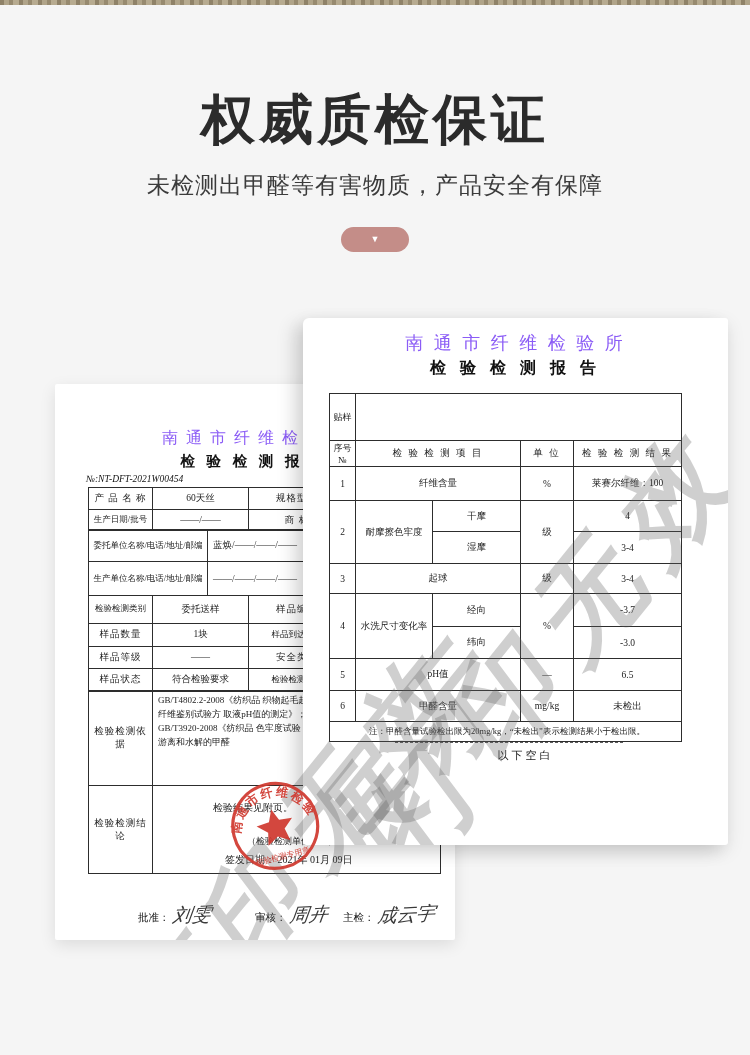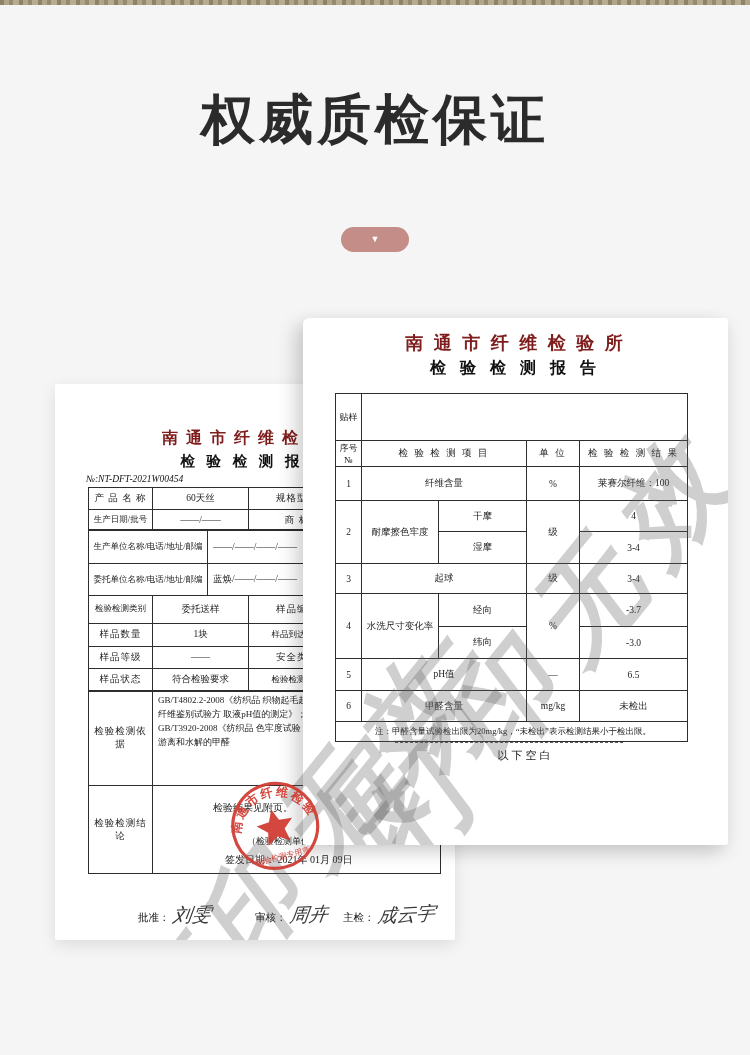--- a/index.html
+++ b/index.html
@@ -18,32 +18,32 @@
   .pill-btn { position:absolute; left:341px; top:227px; width:68px; height:25px; border-radius:13px;
     background:#c48d88; border:none; cursor:pointer; display:flex; align-items:center; justify-content:center; }
   .pill-btn .tri { color:#ffffff; font-size:9px; line-height:1; }
 
   .doc { position:absolute; background:#ffffff; overflow:hidden; color:#1f1f1f; }
   .doc-back { left:55px; top:384px; width:400px; height:556px;
     box-shadow:0 5px 16px rgba(0,0,0,.10); border-radius:2px; }
   .doc-front { left:303px; top:318px; width:425px; height:527px;
     box-shadow:-10px 6px 18px rgba(0,0,0,.12), 0 6px 18px rgba(0,0,0,.10); border-radius:6px 3px 3px 3px; }
 
-  .org-line { position:absolute; left:0; width:100%; text-align:center; font-weight:700; color:#7f1d1d; }
+  .org-line { position:absolute; left:0; width:100%; text-align:center; font-weight:400; color:#8b5cf6; }
   .doc-front .org-line { top:13px; font-size:18px; letter-spacing:3px; }
   .doc-front .rpt-line { position:absolute; top:40px; left:0; width:100%; text-align:center;
     font-size:16px; font-weight:700; letter-spacing:5px; color:#111; }
   .doc-front .no-line { position:absolute; top:62px; left:36px; right:44px; display:flex;
     justify-content:space-between; font-size:10px; color:#111; }
 
   table { border-collapse:collapse; table-layout:fixed; }
   td { border:1.6px solid #2d2d2d; font-size:9.5px; text-align:center; vertical-align:middle;
     padding:1px 2px; color:#1c1c1c; overflow:hidden; }
 
-  .f-table { position:absolute; left:32px; top:75px; width:352px; }
+  .f-table { position:absolute; left:26px; top:75px; width:352px; }
   .f-table td.no-col { font-size:9px; }
   .f-table .hdr { letter-spacing:2px;margin-top:16px; }
   .f-table .note-cell { text-align:center; font-size:8.5px; white-space:nowrap; padding-left:5px; }
   .f-dash { position:absolute; top:424px; left:92px; width:228px; border-top:1.6px dashed #5a5a5a; }
   .f-blank { position:absolute; top:430px; left:0; width:400px; text-align:center; font-size:11px;
     letter-spacing:3px; color:#222;padding-left:45px; }
 
   .doc-back .org-line { top:44px; font-size:16px; letter-spacing:2px; }
   .doc-back .rpt-line { position:absolute; top:68px; left:0; width:100%; text-align:center;
     font-size:14.5px; font-weight:700; letter-spacing:4px; color:#111; }
@@ -76,20 +76,21 @@
   .wm-f2 { font-size:108px; left:-78px; top:640px; transform:rotate(-51deg); }
   .wm-b2 { font-size:100px; left:142px; top:566px; transform:rotate(-51deg); }
 </style>
 </head>
 <body>
 
 <div class="canvas">
   <div class="top-strip"></div>
 
   <h1 class="hero-title">权威质检保证</h1>
+  <p class="hero-sub">未检测出甲醛等有害物质，产品安全有保障</p>
   <button class="pill-btn">
     <span class="tri">▼</span>
   </button>
 
   <section class="doc doc-back">
     <div class="org-line">南 通 市 纤 维 检 验 所</div>
     <div class="rpt-line">检 验 检 测 报 告</div>
     <div class="no-line">№:NT-DFT-2021W00454</div>
 
     <div class="b-tables">
@@ -114,27 +115,27 @@
           <td></td>
         </tr>
       </tbody>
         </table>
       <table>
         <colgroup>
             <col style="width:119px">
             <col style="width:233px">
           </colgroup>
         <tbody>
-            <tr style="height:34px">
+            <tr style="height:32px">
+          <td class="small-lbl">委托单位名称/电话/地址/邮编</td>
+          <td class="left-val">蓝焕/——/——/——</td>
+        </tr>
+        <tr style="height:34px">
           <td class="small-lbl">生产单位名称/电话/地址/邮编</td>
           <td class="left-val">——/——/——/——</td>
-        </tr>
-        <tr style="height:32px">
-          <td class="small-lbl">委托单位名称/电话/地址/邮编</td>
-          <td class="left-val">蓝焕/——/——/——</td>
         </tr>
       </tbody>
         </table>
       <table>
         <colgroup>
             <col style="width:64px">
             <col style="width:96px">
             <col style="width:97px">
             <col style="width:95px">
           </colgroup>

